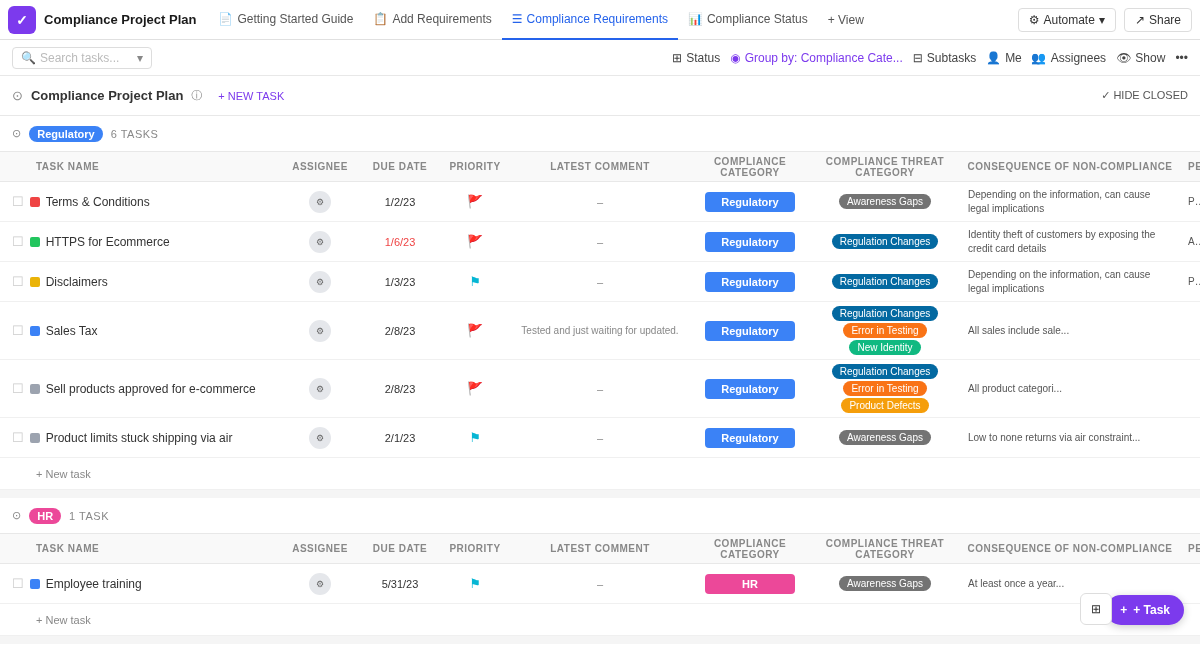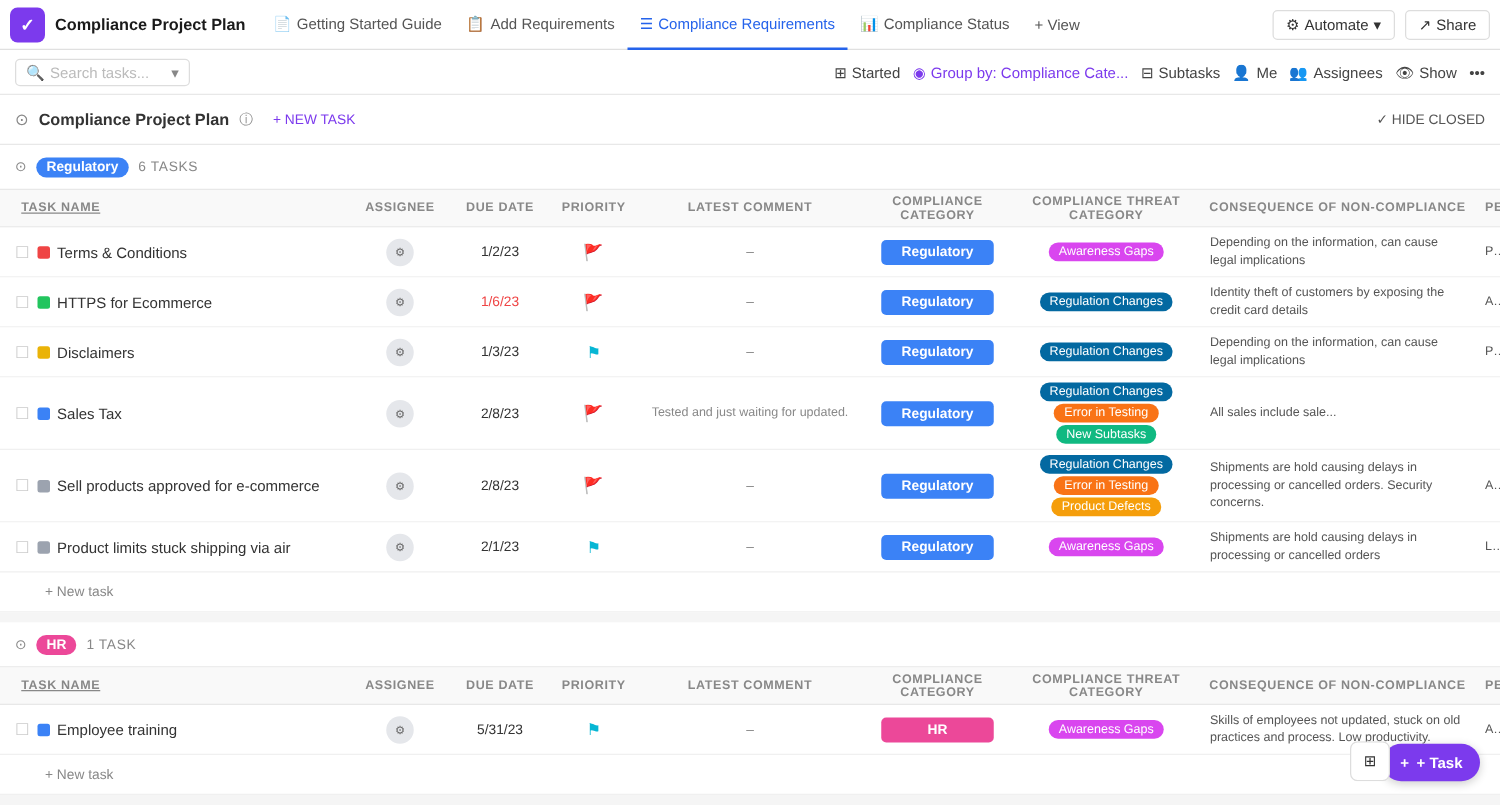--- a/index.html
+++ b/index.html
@@ -35,21 +35,21 @@
     .new-task-btn { font-size: 11px; color: #7c3aed; cursor: pointer; margin-left: 4px; }
 
     
     .project-header { display: flex; align-items: center; height: 40px; padding: 0 12px; border-bottom: 1px solid #e8e8e8; gap: 8px; }
     .project-header-title { font-weight: 600; font-size: 13px; }
     .info-icon { color: #888; font-size: 11px; cursor: pointer; }
     .hide-closed-btn { margin-left: auto; font-size: 11px; color: #555; cursor: pointer; display: flex; align-items: center; gap: 3px; }
 
     
     .col-headers { display: flex; align-items: center; height: 30px; background: #f9f9f9; border-bottom: 1px solid #e8e8e8; font-size: 10px; font-weight: 600; color: #888; letter-spacing: 0.5px; text-transform: uppercase; }
-    .col-task-name { flex: 0 0 280px; padding-left: 17px; text-decoration: underline; }
+    .col-task-name { flex: 0 0 280px; padding-left: 36px; }
     .col-assignee { flex: 0 0 80px; text-align: center; }
     .col-duedate { flex: 0 0 80px; text-align: center; }
     .col-priority { flex: 0 0 70px; text-align: center; }
     .col-comment { flex: 0 0 180px; text-align: center; }
     .col-compliance-cat { flex: 0 0 120px; text-align: center; }
     .col-threat-cat { flex: 0 0 150px; text-align: center; }
     .col-consequence { flex: 0 0 220px; text-align: center; }
     .col-perform { flex: 1; padding-left: 8px; }
 
     
@@ -71,21 +71,21 @@
     .flag-red { color: #ef4444; }
     .flag-yellow { color: #eab308; }
     .flag-cyan { color: #06b6d4; }
     .task-comment { flex: 0 0 180px; text-align: center; font-size: 11px; color: #888; padding: 0 8px; }
     .task-compliance-cat { flex: 0 0 120px; display: flex; align-items: center; justify-content: center; padding: 4px; }
     .compliance-badge { padding: 4px 12px; border-radius: 4px; font-size: 11px; font-weight: 600; color: white; text-align: center; min-width: 90px; }
     .comp-regulatory { background: #3b82f6; }
     .comp-hr { background: #ec4899; }
     .task-threat-cat { flex: 0 0 150px; display: flex; flex-direction: column; align-items: center; justify-content: center; gap: 2px; padding: 4px; }
     .threat-badge { padding: 2px 8px; border-radius: 10px; font-size: 10px; font-weight: 500; color: white; white-space: nowrap; }
-    .threat-awareness { background: #d946ef; }
+    .threat-awareness { background: #737373; }
     .threat-regulation { background: #0369a1; }
     .threat-error { background: #f97316; }
     .threat-newmarkets { background: #10b981; }
     .threat-defects { background: #f59e0b; }
     .task-consequence { flex: 0 0 220px; font-size: 10px; color: #555; padding: 4px 8px; line-height: 1.4; }
     .task-perform { flex: 1; font-size: 10px; color: #555; padding: 4px 8px; line-height: 1.4; overflow: hidden; text-overflow: ellipsis; white-space: nowrap; }
 
     .new-task-row { display: flex; align-items: center; height: 32px; padding: 0 12px; border-bottom: 1px solid #f0f0f0; }
     .new-task-link { font-size: 11px; color: #888; cursor: pointer; padding-left: 24px; }
 
@@ -141,21 +141,21 @@
 
 <div class="toolbar">
   <div class="search-box">
     <span>🔍</span>
     <span style="color:#bbb;">Search tasks...</span>
     <span style="margin-left:auto;">▾</span>
   </div>
   <div class="toolbar-right">
     <div class="toolbar-btn">
       <span>⊞</span>
-      <span>Started</span>
+      <span>Status</span>
     </div>
     <div class="toolbar-btn highlighted">
       <span>◉</span>
       <span>Group by: Compliance Cate...</span>
     </div>
     <div class="toolbar-btn">
       <span>⊟</span>
       <span>Subtasks</span>
     </div>
     <div class="toolbar-btn">
@@ -290,21 +290,21 @@
       <div class="task-priority">
           <span class="priority-flag flag-yellow">🚩</span>
         </div>
       <div class="task-comment" style="font-size:10px;">Tested and just waiting for updated.</div>
       <div class="task-compliance-cat">
           <span class="compliance-badge comp-regulatory">Regulatory</span>
         </div>
       <div class="task-threat-cat">
         <span class="threat-badge threat-regulation">Regulation Changes</span>
         <span class="threat-badge threat-error">Error in Testing</span>
-        <span class="threat-badge threat-newmarkets">New Subtasks</span>
+        <span class="threat-badge threat-newmarkets">New Identity</span>
       </div>
       <div class="task-perform">All sales include sale...</div>
     </div>
 
     <div class="task-row" style="min-height:56px;">
       <div class="task-name-cell">
         <span style="color:#ccc;font-size:13px;">☐</span>
         <span class="task-color-dot dot-gray"></span>
         <span class="task-name-text">Sell products approved for e-commerce</span>
       </div>
@@ -317,21 +317,20 @@
         </div>
       <div class="task-comment">–</div>
       <div class="task-compliance-cat">
           <span class="compliance-badge comp-regulatory">Regulatory</span>
         </div>
       <div class="task-threat-cat">
         <span class="threat-badge threat-regulation">Regulation Changes</span>
         <span class="threat-badge threat-error">Error in Testing</span>
         <span class="threat-badge threat-defects">Product Defects</span>
       </div>
-      <div class="task-consequence">Shipments are hold causing delays in processing or cancelled orders. Security concerns.</div>
       <div class="task-perform">All product categori...</div>
     </div>
 
     <div class="task-row">
       <div class="task-name-cell">
         <span style="color:#ccc;font-size:13px;">☐</span>
         <span class="task-color-dot dot-gray"></span>
         <span class="task-name-text">Product limits stuck shipping via air</span>
       </div>
       <div class="task-assignee">
@@ -341,21 +340,20 @@
       <div class="task-priority">
           <span class="priority-flag flag-cyan">⚑</span>
         </div>
       <div class="task-comment">–</div>
       <div class="task-compliance-cat">
           <span class="compliance-badge comp-regulatory">Regulatory</span>
         </div>
       <div class="task-threat-cat">
         <span class="threat-badge threat-awareness">Awareness Gaps</span>
       </div>
-      <div class="task-consequence">Shipments are hold causing delays in processing or cancelled orders</div>
       <div class="task-perform">Low to none returns via air constraint...</div>
     </div>
 
     <div class="new-task-row">
       <span class="new-task-link">+ New task</span>
     </div>
   </div>
 
   <div class="separator"></div>
 
@@ -391,21 +389,20 @@
       <div class="task-priority">
           <span class="priority-flag flag-cyan">⚑</span>
         </div>
       <div class="task-comment">–</div>
       <div class="task-compliance-cat">
           <span class="compliance-badge comp-hr">HR</span>
         </div>
       <div class="task-threat-cat">
         <span class="threat-badge threat-awareness">Awareness Gaps</span>
       </div>
-      <div class="task-consequence">Skills of employees not updated, stuck on old practices and process. Low productivity.</div>
       <div class="task-perform">At least once a year...</div>
     </div>
 
     <div class="new-task-row">
       <span class="new-task-link">+ New task</span>
     </div>
   </div>
 
   <div class="separator"></div>
 

